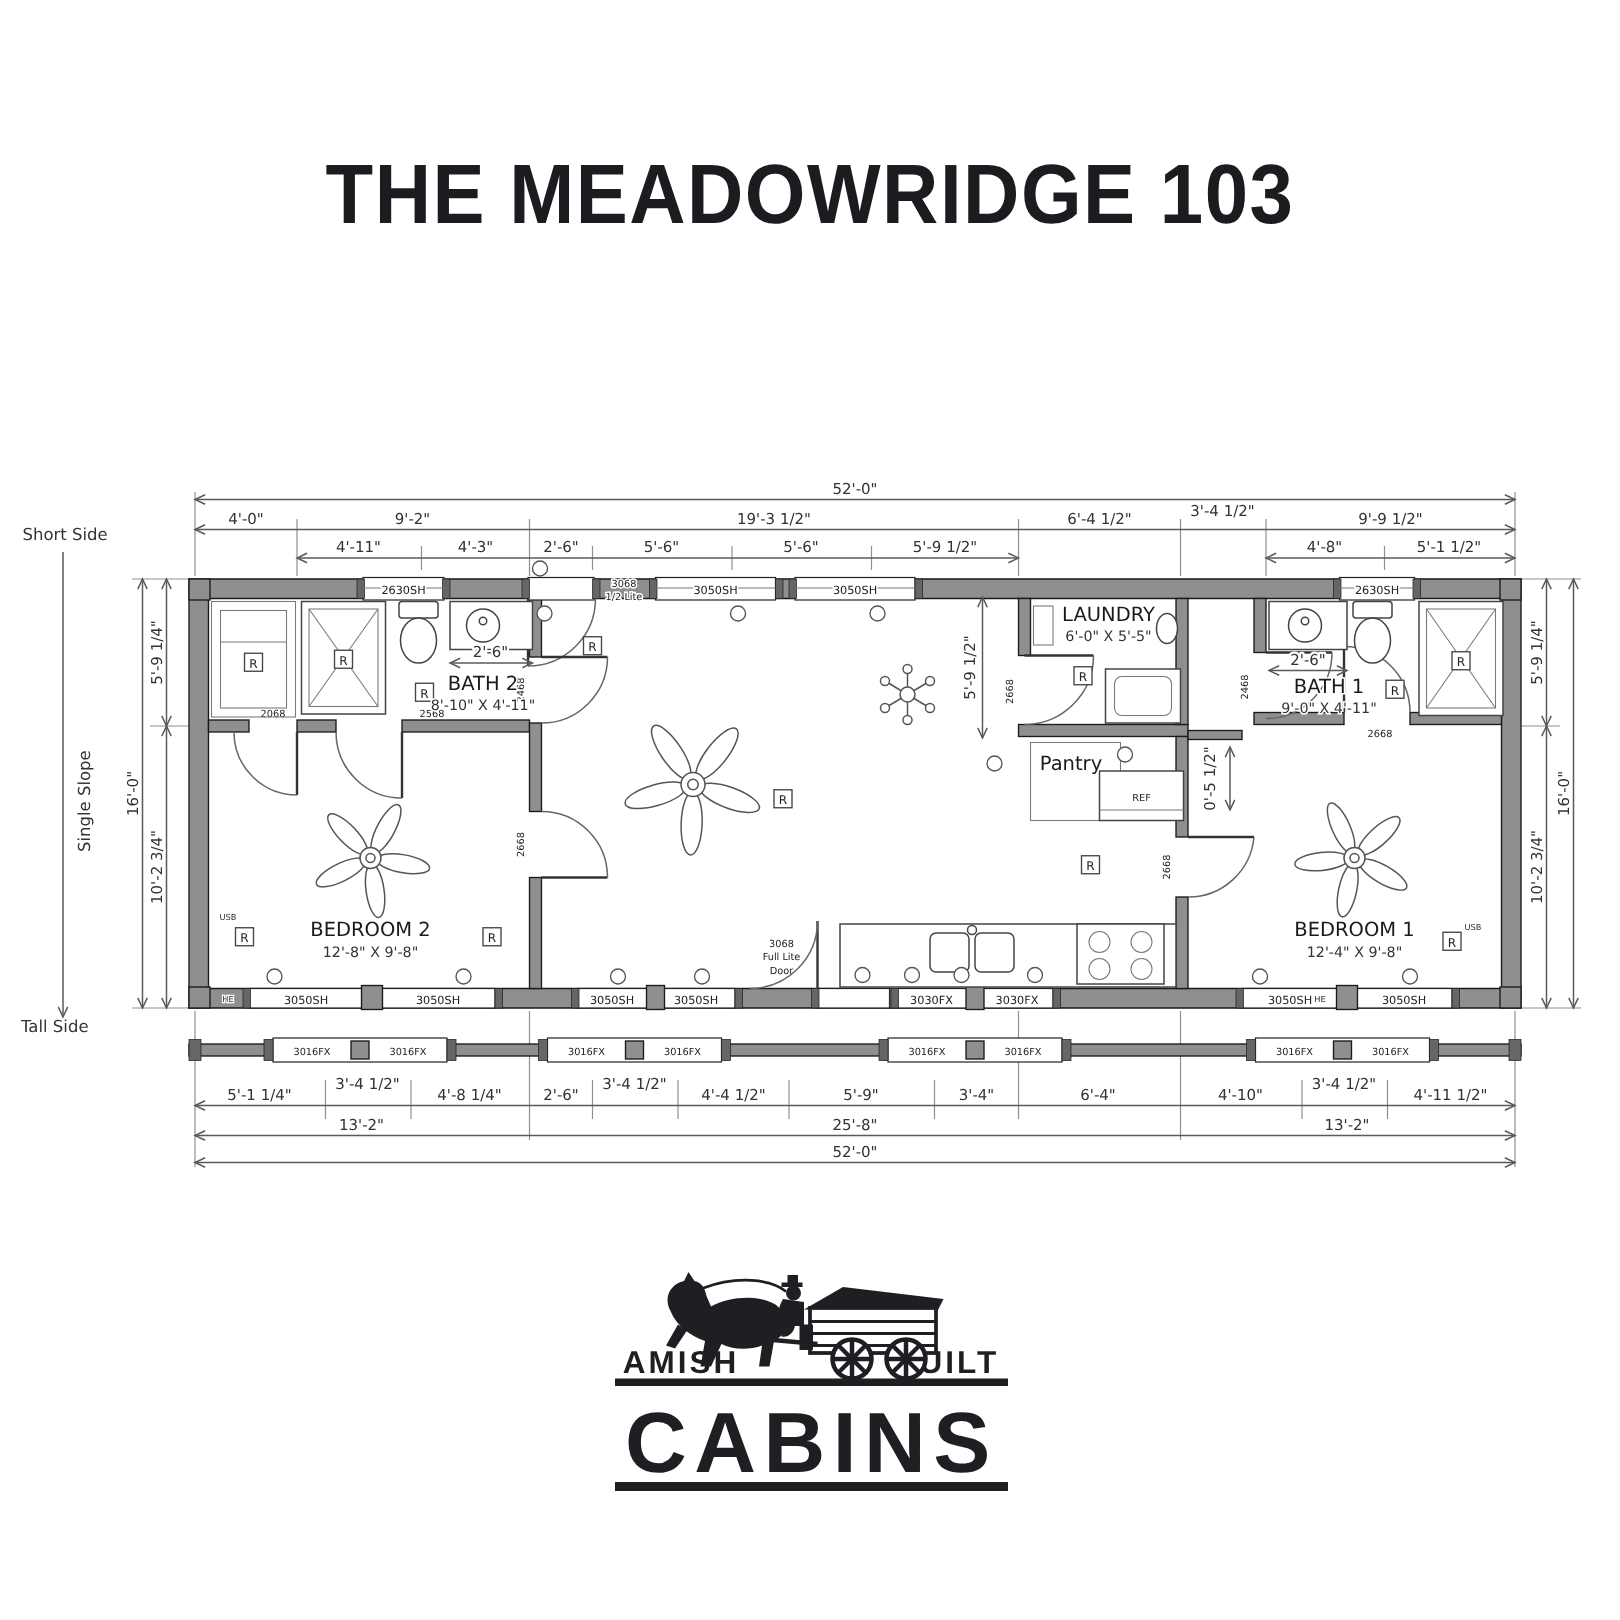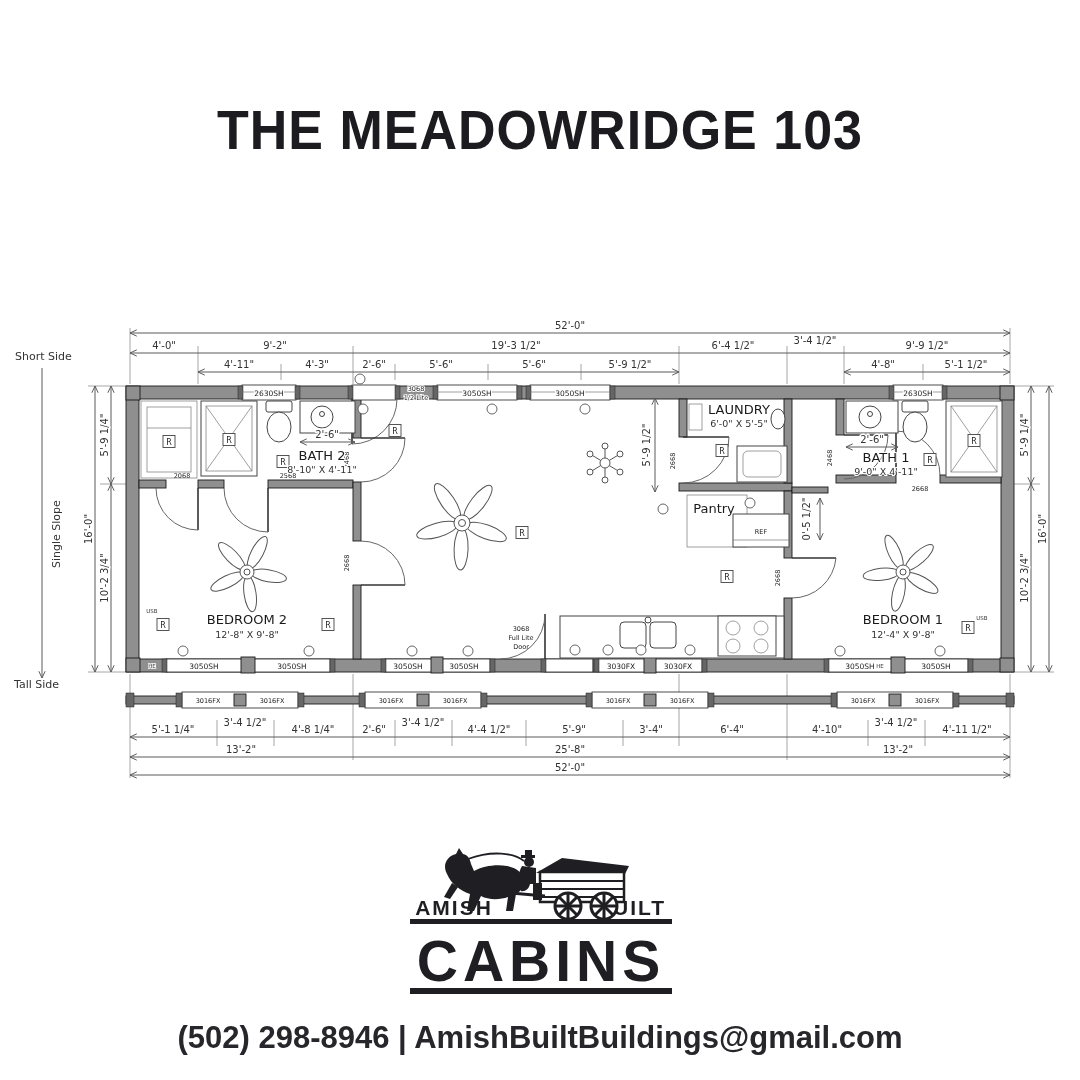--- a/index.html
+++ b/index.html
@@ -577,19 +577,14 @@
       <path d="M520,30 C527,27 532,31 530,39 C529,44 525,47 521,46 Z"></path>
 
       <path d="M468,14 C492,5 514,8 524,16" fill="none" stroke="#1f1f23" stroke-width="1.8"></path>
     </g>
     <rect x="410" y="74" width="262" height="5" fill="#1f1f23"></rect>
     <text class="logo-big" x="541" y="136">CABINS</text>
     <rect x="410" y="143" width="262" height="6" fill="#1f1f23"></rect>
   </svg>
   </div>
 
-  <div class="contact">
-    <span>(502) 298-8946</span>
-    <span>|</span>
-    <span>AmishBuiltBuildings@gmail.com</span>
-  </div>
 
 </div>
 
 </body></html>

